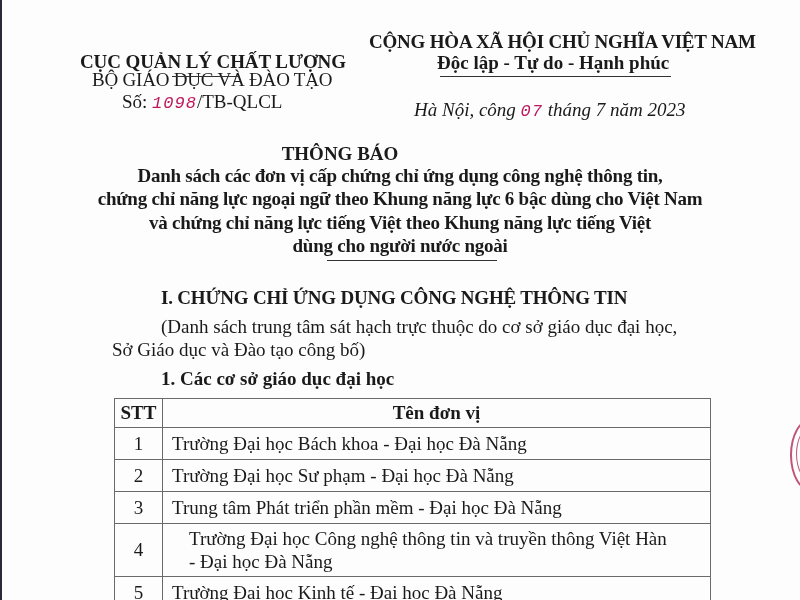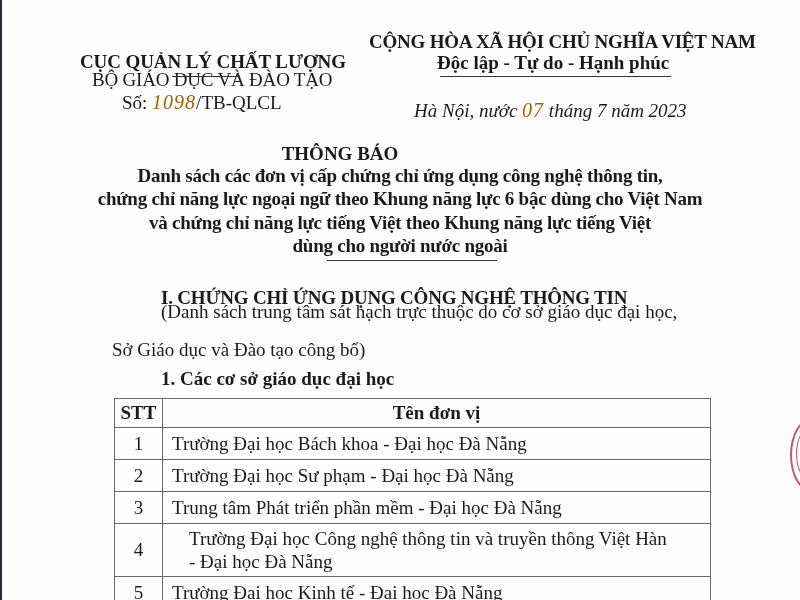--- a/index.html
+++ b/index.html
@@ -12,34 +12,34 @@
   }
   .left-edge {
     position: absolute; left: 0; top: 0; width: 2px; height: 600px;
     background: #2b2a3a;
   }
   .abs { position: absolute; white-space: nowrap; }
   .ministry { left: 92px; top: 29px; font-size: 19px; letter-spacing: -0.2px; margin-top: 40px; }
   .agency { left: 80px; top: 51px; font-size: 19px; font-weight: bold; letter-spacing: -0.1px; }
   .agency-rule { position: absolute; left: 172px; top: 76px; width: 68px; height: 1px; background: #333; }
   .docnum { left: 122px; top: 91px; font-size: 19px; }
-  .hand { font-family: Liberation Serif, serif; font-style: italic; color: #a16207; font-size: 20px; letter-spacing: 1px; }
+  .hand { font-family: Liberation Mono, monospace; font-style: italic; color: #be185d; font-size: 17px; letter-spacing: 1px; }
   .republic { left: 369px; top: 31px; font-size: 19px; font-weight: bold; letter-spacing: -0.2px; }
   .motto { left: 437px; top: 52px; font-size: 19px; font-weight: bold; text-align: right; }
   .motto-rule { position: absolute; left: 440px; top: 76px; width: 231px; height: 1px; background: #333; }
   .date { left: 414px; top: 99px; font-size: 19px; font-style: italic; }
   .notice-title { left: 0; width: 680px; text-align: center; top: 143px; font-size: 19px; font-weight: bold; }
   .subtitle { left: 0; width: 860px; text-align: center; font-size: 19px; font-weight: bold; letter-spacing: -0.25px; }
   .sub1 { top: 165px; }
   .sub2 { top: 188px; }
   .sub3 { top: 212px; }
   .sub4 { top: 235px; }
   .subtitle-rule { position: absolute; left: 327px; top: 260px; width: 170px; height: 1px; background: #333; }
   .section-heading { left: 161px; top: 287px; font-size: 19px; font-weight: bold; letter-spacing: -0.2px; }
-  .section-note-1 { left: 161px; top: 301px; font-size: 19px; }
+  .section-note-1 { left: 161px; top: 316px; font-size: 19px; }
   .section-note-2 { left: 112px; top: 339px; font-size: 19px; }
   .subsection { left: 161px; top: 368px; font-size: 19px; font-weight: bold; }
   table.units {
     position: absolute; left: 114px; top: 398px; width: 597px;
     border-collapse: collapse; font-size: 19px;
   }
   table.units td, table.units th {
     border: 1px solid #6a6a6a; padding: 0 0 0 9px; vertical-align: middle;
   }
   table.units th { font-weight: bold; height: 28px; text-align: center; padding: 0; }
@@ -61,21 +61,21 @@
 <div class="left-edge"></div>
 
 <div class="abs ministry">BỘ GIÁO DỤC VÀ ĐÀO TẠO</div>
 <div class="abs agency">CỤC QUẢN LÝ CHẤT LƯỢNG</div>
 <div class="agency-rule"></div>
 <div class="abs docnum"><span>Số: </span><span class="hand">1098</span><span>/TB-QLCL</span></div>
 
 <div class="abs republic">CỘNG HÒA XÃ HỘI CHỦ NGHĨA VIỆT NAM</div>
 <div class="abs motto">Độc lập - Tự do - Hạnh phúc</div>
 <div class="motto-rule"></div>
-<div class="abs date"><span>Hà Nội, nước </span><span class="hand">07</span><span> tháng 7  năm 2023</span></div>
+<div class="abs date"><span>Hà Nội, công </span><span class="hand">07</span><span> tháng 7  năm 2023</span></div>
 
 <div class="abs notice-title">THÔNG BÁO</div>
 <div class="abs subtitle sub1" style="left:-30px">Danh sách các đơn vị cấp chứng chỉ ứng dụng công nghệ thông tin,</div>
 <div class="abs subtitle sub2" style="left:-30px">chứng chỉ năng lực ngoại ngữ theo Khung năng lực 6 bậc dùng cho Việt Nam</div>
 <div class="abs subtitle sub3" style="left:-30px">và chứng chỉ năng lực tiếng Việt theo Khung năng lực tiếng Việt</div>
 <div class="abs subtitle sub4" style="left:-30px">dùng cho người nước ngoài</div>
 <div class="subtitle-rule"></div>
 
 <div class="abs section-heading">I. CHỨNG CHỈ ỨNG DỤNG CÔNG NGHỆ THÔNG TIN</div>
 <div class="abs section-note-1">(Danh sách trung tâm sát hạch trực thuộc do cơ sở giáo dục đại học,</div>

